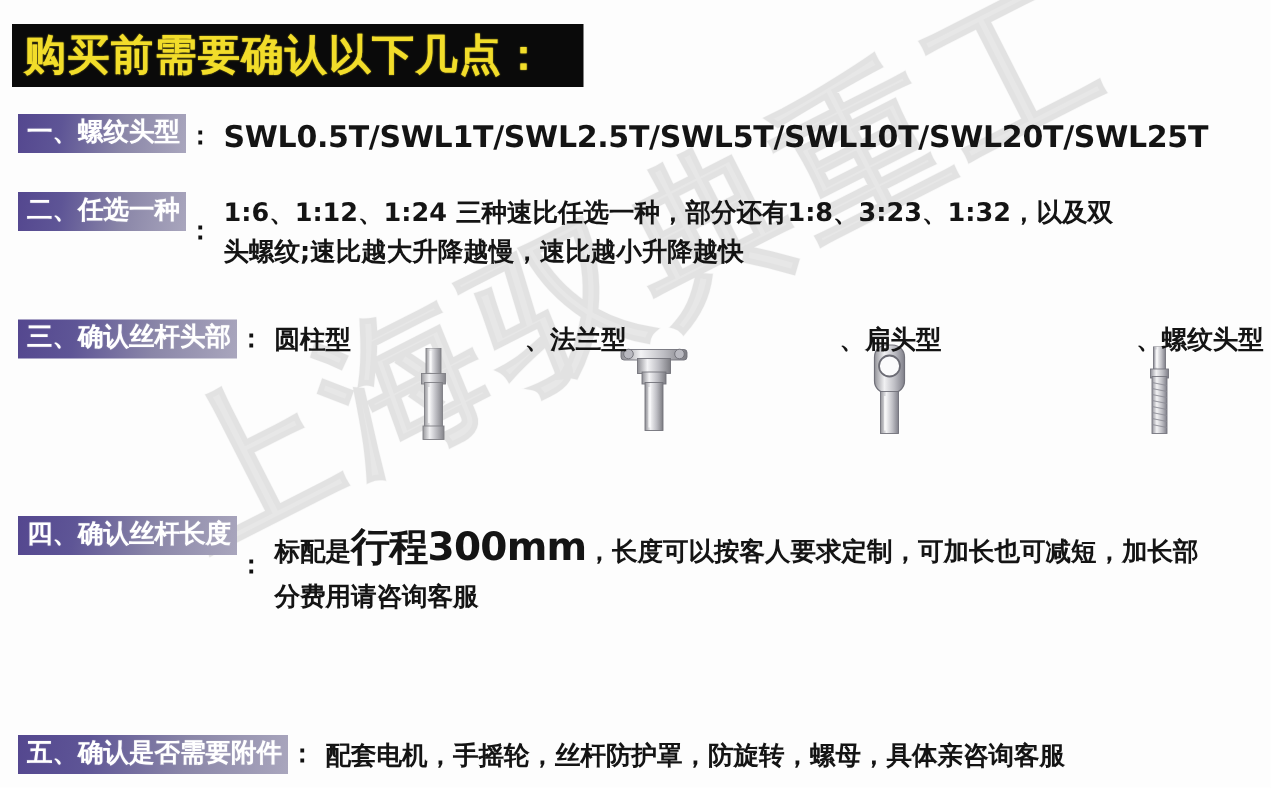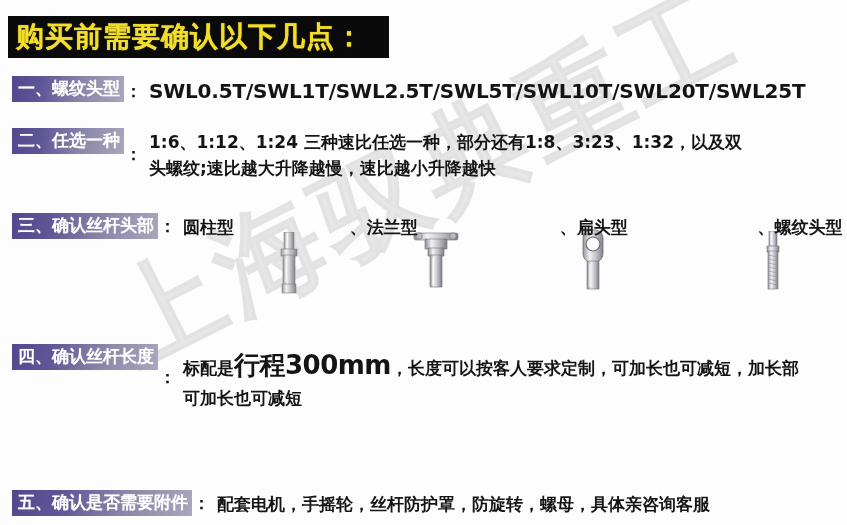--- a/index.html
+++ b/index.html
@@ -280,21 +280,21 @@
       <line x1="9" y1="2" x2="9" y2="14" stroke="#ffffff" stroke-width="1.2" opacity="0.7"></line>
     </svg>
   </div>
 
 
   <div class="row" id="row-4">
     <span class="row-label">四、确认丝杆长度</span>
     <span class="row-colon">：</span>
     <span class="row-body wrap">
       <span>标配是</span><span class="stroke-big">行程300mm</span><span>，长度可以按客人要求定制，可加长也可减短，加长部</span><br>
-      <span>可加长也可减短</span>
+      <span>分费用请咨询客服</span>
     </span>
   </div>
 
   <div class="row" id="row-5">
     <span class="row-label">五、确认是否需要附件</span>
     <span class="row-colon">：</span>
     <span class="row-body">配套电机，手摇轮，丝杆防护罩，防旋转，螺母，具体亲咨询客服</span>
   </div>
 
 </div>

